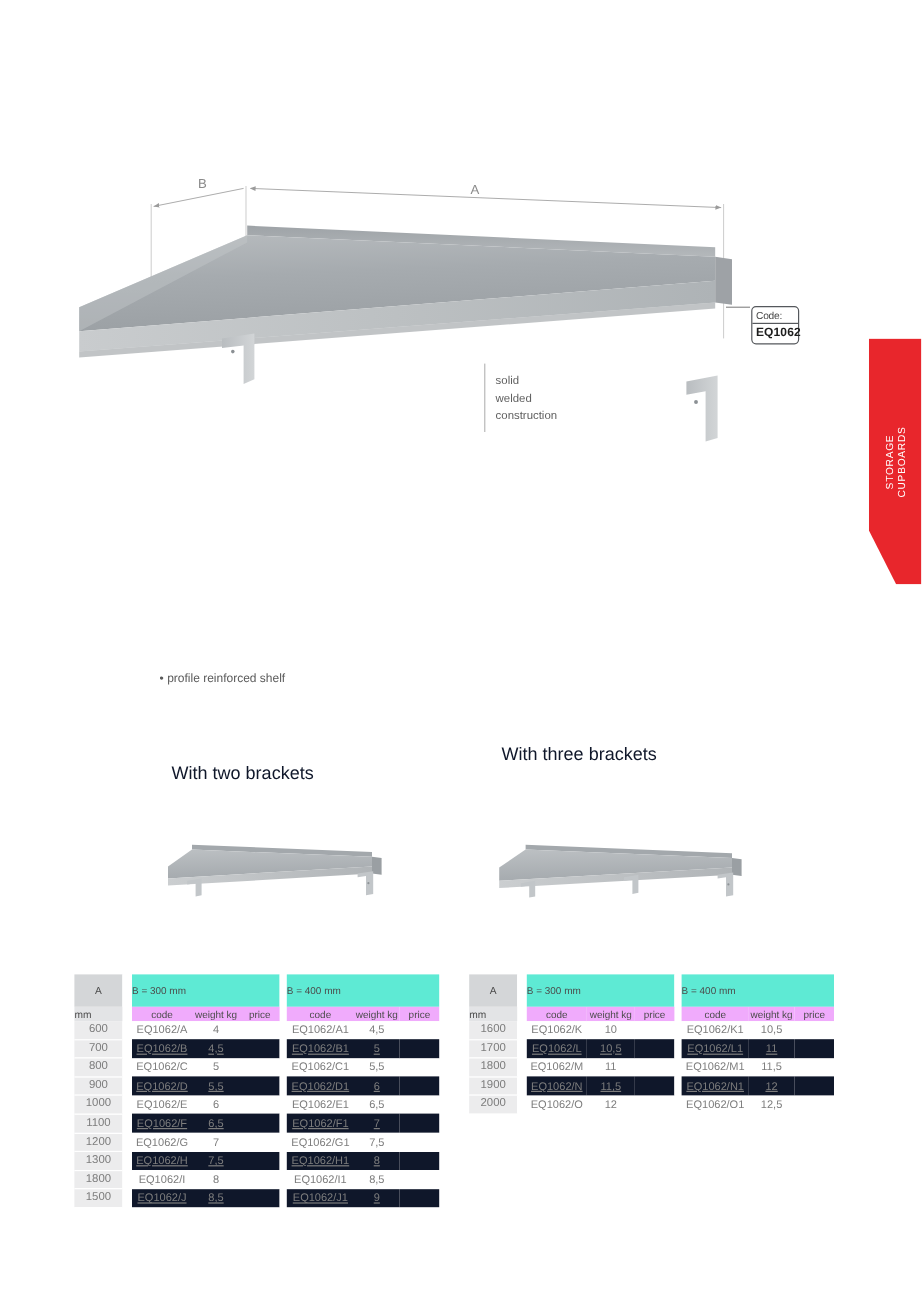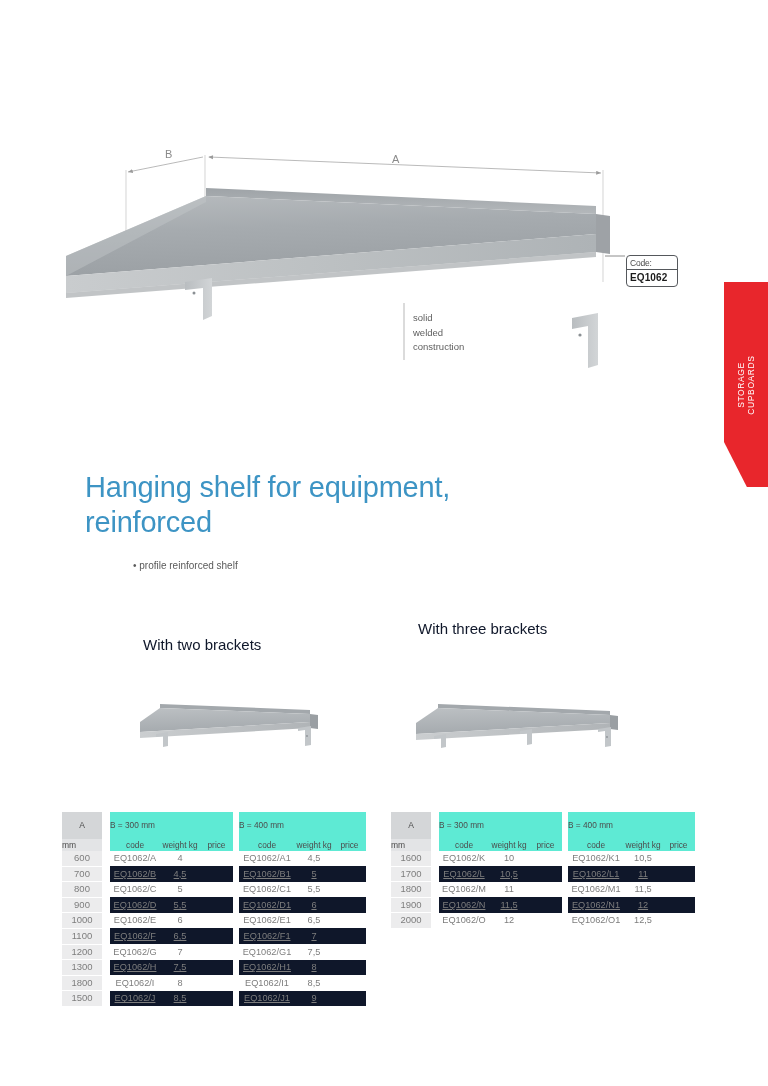--- a/index.html
+++ b/index.html
@@ -16,21 +16,21 @@
 
   .dim-label{position:absolute;font-size:11px;color:#8a8a8a;
              font-family:"Liberation Sans",sans-serif;}
   .hero svg{position:absolute;left:0;top:0;overflow:visible;}
 
   .callout{position:absolute;left:413px;top:311px;
            font-size:9.5px;line-height:14.5px;color:#5e5e5e;
            font-family:"Liberation Sans",sans-serif;}
   .callout div{white-space:nowrap;}
 
-  .codebox{position:absolute;left:626px;top:255px;width:52px;height:32px;
+  .codebox{position:absolute;left:626px;top:255px;width:40px;height:32px;
            border:1.1px solid #55585c;border-radius:4px;background:#fff;
            box-sizing:border-box;}
   .codebox .c-top{font-size:8.5px;color:#4a4a4a;padding:2px 0 0 3px;
                   letter-spacing:-.2px;}
   .codebox .c-line{height:1px;background:#55585c;margin:1px 0 0 0;}
   .codebox .c-code{font-size:10px;font-weight:bold;color:#1c1c1c;
                    padding:2px 0 0 3px;letter-spacing:.1px;}
 
   
   .sidetab{position:absolute;left:724px;top:282px;width:44px;height:205px;
@@ -64,21 +64,21 @@
 
   .ahead{background:#d4d6d8;color:#4c4c4c;text-align:center;
          font-size:8.5px;height:11px;line-height:11px;}
   .ahead-mm{background:#e3e4e6;color:#4c4c4c;text-align:left;
          font-size:8.5px;height:12px;line-height:12px;}
   .acell{background:#ececed;color:#7d7d7d;text-align:center;
          font-size:9.5px;height:14.6px;line-height:14.6px;
          border-bottom:1px solid #fff;width:40px;}
   .bgroup{background:#5eead4;color:#4c4c4c;text-align:left;
           font-size:8.3px;height:27px;line-height:11px;}
-  .bsub{background:#5eead4;color:#4c4c4c;text-align:center;
+  .bsub{background:#f0abfc;color:#4c4c4c;text-align:center;
         font-size:8.3px;height:12px;line-height:12px;}
   .dcell{height:14.6px;line-height:14.6px;font-size:9.2px;color:#7d7d7d;}
   .c-code-cell{text-align:center;margin-left:28px;}
   .c-w{text-align:center;}
   .c-p{text-align:center;}
   .rowA td.dcell{background:#ffffff;}
   .rowB td.dcell{background:#0f172a;text-decoration:underline;}
   .spacer{width:8px;background:#fff !important;}
   .gapcol{width:6px;background:#fff !important;}
 </style>
@@ -170,24 +170,20 @@
     <div class="c-code">EQ1062</div>
   </div>
 
   <div class="sidetab">
     <div class="tabtext">
       <div>STORAGE</div>
       <div>CUPBOARDS</div>
     </div>
   </div>
 
-  <div class="title">
-    <div>Hanging shelf for equipment,</div>
-    <div>reinforced</div>
-  </div>
 
   <div class="bullets">
     <div>• profile reinforced shelf</div>
   </div>
 
   <div class="variant-head vh-two">With two brackets</div>
   <div class="variant-head vh-three">With three brackets</div>
 
   <div class="prod" style="left:138px;top:688px;">
     <svg width="200" height="66">

